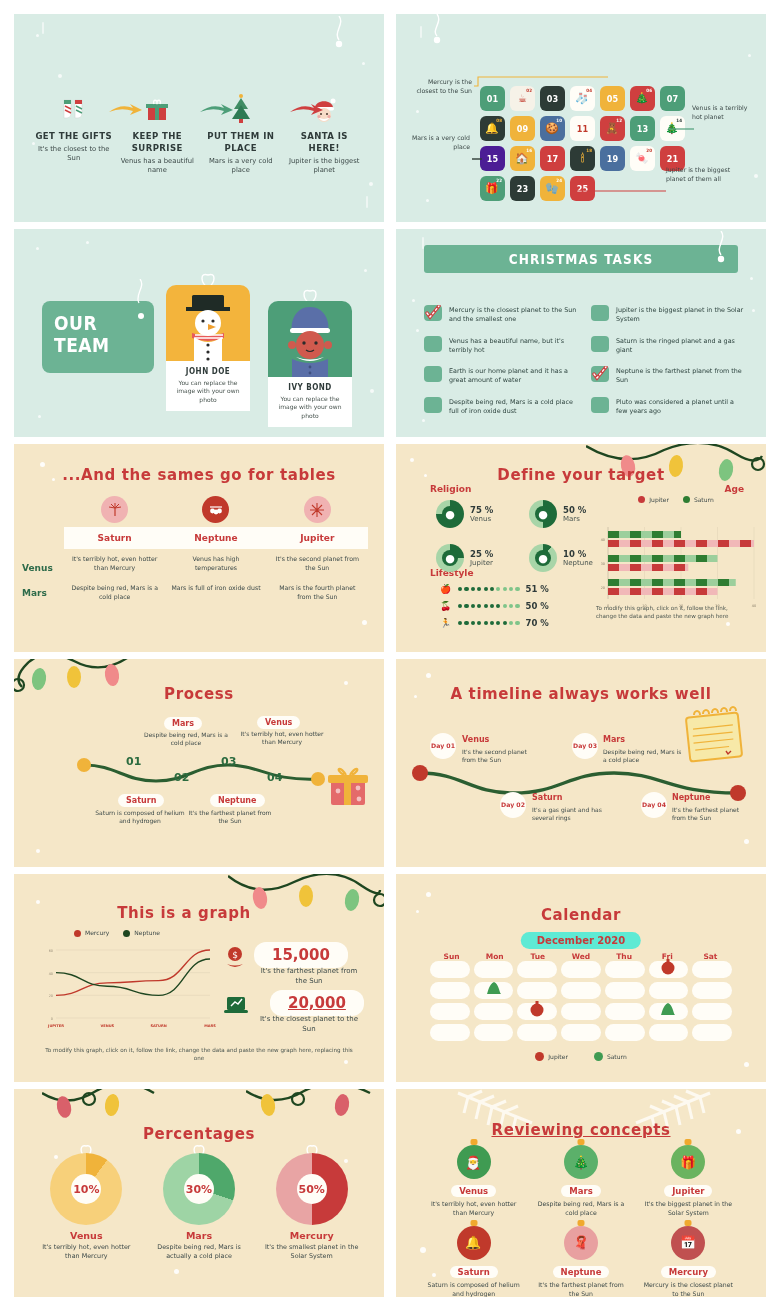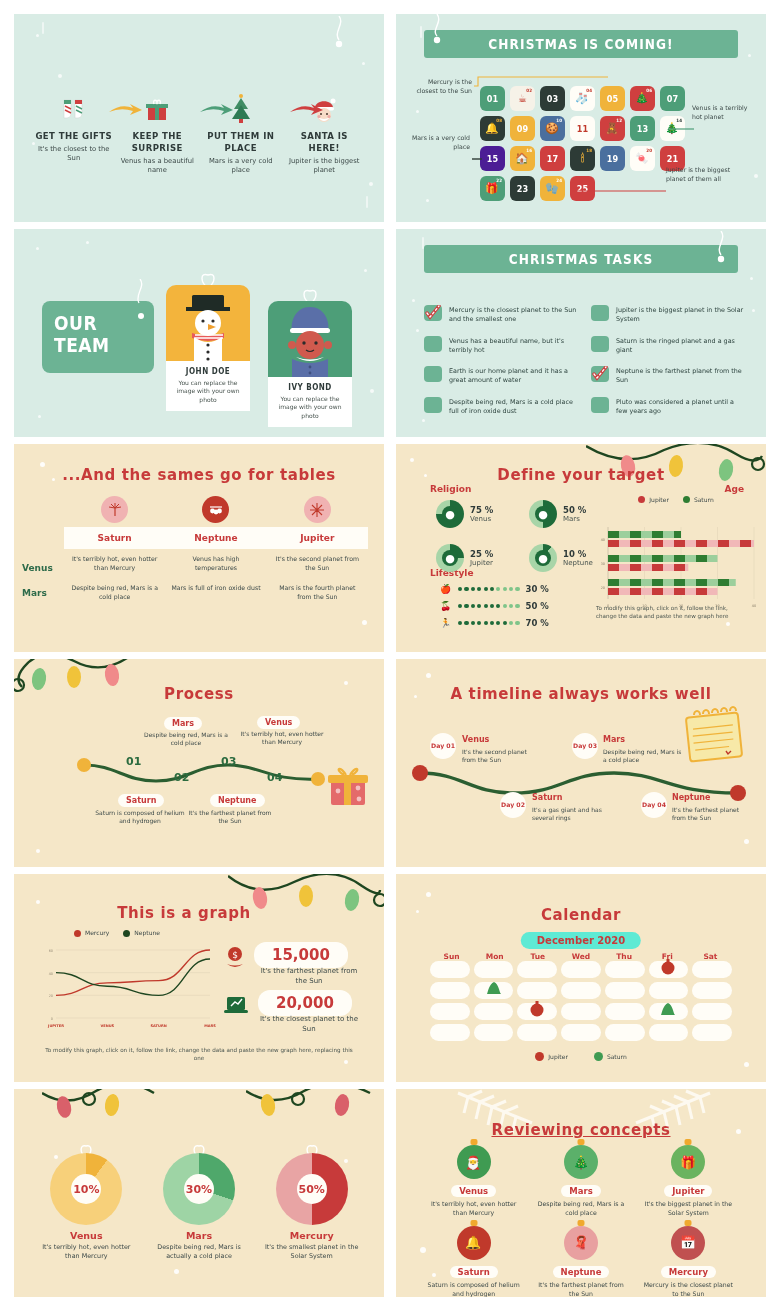--- a/index.html
+++ b/index.html
@@ -271,23 +271,20 @@
     </div>
   </div>
 
   <div class="slide mint">
     <div class="tick" style="left:24px;top:12px;"></div>
     <div class="spark" style="left:20px;top:96px;width:3px;height:3px;"></div>
     <div class="spark" style="left:352px;top:40px;width:3px;height:3px;"></div>
     <div class="spark" style="left:358px;top:160px;width:4px;height:4px;"></div>
     <div class="spark" style="left:30px;top:185px;width:3px;height:3px;"></div>
 
-    <div class="banner">
-      <span>CHRISTMAS IS COMING!</span>
-    </div>
     <div class="hangstring" style="left:34px;right:auto;top:0;">
       <svg width="14" height="34">
           <path d="M7 0 C13 8, 1 16, 7 22" stroke="#ffffff" stroke-width="1.4" fill="none"></path>
           <circle cx="7" cy="26" r="3.2" fill="#ffffff"></circle>
         </svg>
     </div>
 
     <div class="advent">
         <div class="adv-row">
           <div class="tile" style="background: rgb(77, 158, 120); color: rgb(255, 255, 255);">01</div>
@@ -642,21 +639,21 @@
             <span class="dot" style="background: rgb(30, 107, 58);"></span>
             <span class="dot" style="background: rgb(30, 107, 58);"></span>
             <span class="dot" style="background: rgb(30, 107, 58);"></span>
             <span class="dot" style="background: rgb(30, 107, 58);"></span>
             <span class="dot" style="background: rgb(30, 107, 58);"></span>
             <span class="dot" style="background: rgb(127, 196, 138);"></span>
             <span class="dot" style="background: rgb(127, 196, 138);"></span>
             <span class="dot" style="background: rgb(127, 196, 138);"></span>
             <span class="dot" style="background: rgb(127, 196, 138);"></span>
           </div>
-          <span class="pctnum">30 %</span>
+          <span class="pctnum">51 %</span>
         </div>
         <div class="pctrow" style="margin-bottom: 7px;">
           <span style="font-size: 9px; width: 12px;">🍒</span>
           <div class="dots">
             <span class="dot" style="background: rgb(30, 107, 58);"></span>
             <span class="dot" style="background: rgb(30, 107, 58);"></span>
             <span class="dot" style="background: rgb(30, 107, 58);"></span>
             <span class="dot" style="background: rgb(30, 107, 58);"></span>
             <span class="dot" style="background: rgb(30, 107, 58);"></span>
             <span class="dot" style="background: rgb(30, 107, 58);"></span>
@@ -881,21 +878,21 @@
       <path d="M3 18 q8 6 16 0 q-8 3 -16 0" fill="#c0392b"></path>
     </svg>
     <div class="kpi" style="left:240px;top:68px;">15,000</div>
     <div class="kpidesc" style="left:240px;top:92px;width:110px;">It's the farthest planet from the Sun</div>
 
     <svg style="position:absolute;left:210px;top:120px;" width="24" height="22">
       <rect x="3" y="3" width="18" height="13" rx="1.5" fill="#1e6b3a"></rect>
       <path d="M7 12 l4 -4 l3 2 l4 -5" stroke="#fff" stroke-width="1.4" fill="none"></path>
       <rect x="0" y="16" width="24" height="3" rx="1.5" fill="#1e6b3a"></rect>
     </svg>
-    <div class="kpi" style="left:244px;top:116px;">20,000</div>
+    <div class="kpi" style="left:256px;top:116px;text-decoration:underline;">20,000</div>
     <div class="kpidesc" style="left:240px;top:140px;width:110px;">It's the closest planet to the Sun</div>
 
     <div class="note" style="left:26px;right:26px;top:172px;text-align:center;">To modify this graph, click on it, follow the link, change the data and paste the new graph here, replacing this one</div>
   </div>
 
   <div class="slide cream">
     <div class="spark" style="left:30px;top:18px;width:5px;height:5px;background:#fff;opacity:.9;"></div>
     <div class="spark" style="left:20px;top:36px;width:3px;height:3px;background:#fff;opacity:.9;"></div>
     <div class="spark" style="left:348px;top:188px;width:5px;height:5px;background:#fff;opacity:.9;"></div>
 
@@ -991,20 +988,21 @@
     <svg style="position:absolute;right:8px;top:-10px;" width="130" height="42">
       <path d="M0 12 Q28 30 58 12 Q88 -4 124 14" stroke="#1e4620" stroke-width="2.4" fill="none"></path>
       <ellipse cx="22" cy="26" rx="7" ry="11" fill="#f0c33a" transform="rotate(-10 22 26)"></ellipse>
       <ellipse cx="96" cy="26" rx="7" ry="11" fill="#d9606a" transform="rotate(10 96 26)"></ellipse>
       <circle cx="52" cy="20" r="6" stroke="#1e4620" stroke-width="2.2" fill="none"></circle>
     </svg>
     <div class="spark" style="left:40px;top:66px;width:4px;height:4px;background:#fff;opacity:.9;"></div>
     <div class="spark" style="left:330px;top:70px;width:4px;height:4px;background:#fff;opacity:.9;"></div>
     <div class="spark" style="left:160px;top:180px;width:5px;height:5px;background:#fff;opacity:.9;"></div>
 
+    <div class="ctitle" style="top:36px;">Percentages</div>
     <div id="s11-items" style="position:absolute;left:16px;right:16px;top:54px;display:flex;justify-content:flex-end;">
         <div style="flex: 1 1 0%; display: flex; flex-direction: column; align-items: center; padding: 0px 8px;">
           <svg width="22" height="14" style="margin-bottom:-4px">
             <path d="M11 14 C4 10, 5 1, 11 3 C17 1, 18 10, 11 14" stroke="#ffffff" stroke-width="1.4" fill="none"></path>
           </svg>
           <div class="orn" style="background:conic-gradient(#f0b33a 0 10%, #f7d07a 10% 100%);border-radius:50%;">
             <div class="orncenter">10%</div>
           </div>
           <div class="pname">Venus</div>
           <div class="pdesc">It's terribly hot, even hotter than Mercury</div>

